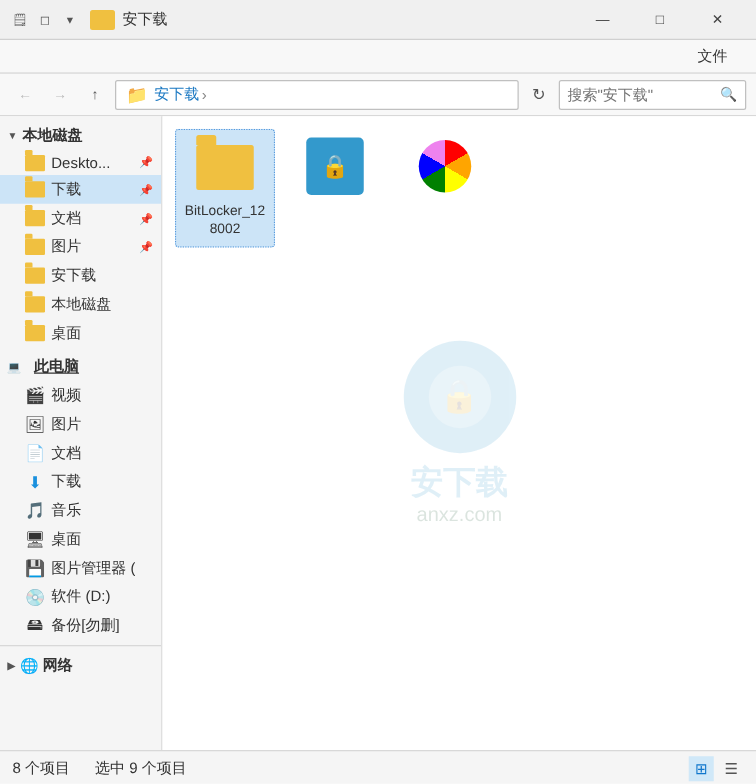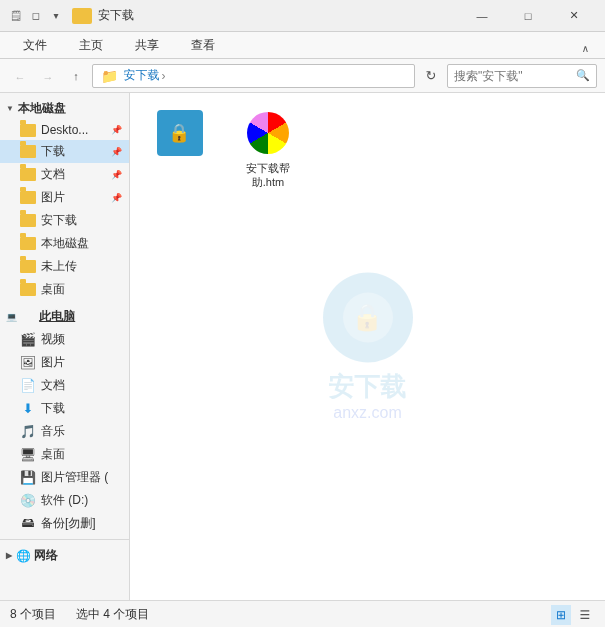--- a/index.html
+++ b/index.html
@@ -68,20 +68,21 @@
     .ribbon {
       background: #f8f8f8;
       border-bottom: 1px solid #d0d0d0;
     }
     .ribbon-tabs {
       display: flex;
       height: 26px;
       align-items: flex-end;
       padding: 0 8px;
       gap: 2px;
+      flex-direction: column;
     }
     .ribbon-tab {
       padding: 4px 14px;
       font-size: 12px;
       color: #333;
       cursor: pointer;
       border: 1px solid transparent;
       border-bottom: none;
       background: transparent;
     }
@@ -467,32 +468,26 @@
     <div class="sidebar-item">
       <div class="sidebar-icon">
         <div class="icon-folder"></div>
       </div>
       <span class="sidebar-item-label">本地磁盘</span>
     </div>
     <div class="sidebar-item">
       <div class="sidebar-icon">
         <div class="icon-folder"></div>
       </div>
-      <span class="sidebar-item-label">未上传</span>
-    </div>
-    <div class="sidebar-item">
-      <div class="sidebar-icon">
-        <div class="icon-folder"></div>
-      </div>
       <span class="sidebar-item-label">桌面</span>
     </div>
 
     <div class="sidebar-section-header" style="margin-top:4px;">
       <span class="arrow" style="font-size:9px; color:#3377bb;">💻</span>
-      <span style="margin-left:18px;text-decoration:underline;">此电脑</span>
+      <span style="margin-left:6px;text-decoration:underline;">此电脑</span>
     </div>
     <div class="sidebar-item">
       <div class="sidebar-icon" style="font-size:13px;">🎬</div>
       <span class="sidebar-item-label">视频</span>
     </div>
     <div class="sidebar-item">
       <div class="sidebar-icon" style="font-size:13px;">🖼</div>
       <span class="sidebar-item-label">图片</span>
     </div>
     <div class="sidebar-item">
@@ -534,44 +529,49 @@
   </div>
 
   <div class="file-area">
 
     <div class="watermark">
       <div style="display:flex; flex-direction:column; align-items:center;">
         <div style="width:90px; height:90px; background:#3399cc; border-radius:50%; display:flex; align-items:center; justify-content:center; margin-bottom:6px;">
           <div style="width:50px; height:50px; background:rgba(255,255,255,0.3); border-radius:50%; display:flex; align-items:center; justify-content:center; font-size:26px; color:white;">🔒</div>
         </div>
         <div style="font-size:26px; color:#3399cc; font-weight:bold;">安下载</div>
-        <div style="font-size:16px; color:#1d4ed8;">anxz.com</div>
+        <div style="font-size:16px; color:#14532d;">anxz.com</div>
       </div>
     </div>
 
     <div class="file-grid">
 
+      <div class="file-item selected">
+        <div class="file-icon-large">
+          <div class="large-folder"></div>
+        </div>
+        <div class="file-label">BitLocker_128002</div>
+      </div>
 
       <div class="file-item">
         <div class="file-icon-large">
           <div class="large-exe">🔒</div>
         </div>
       </div>
 
 
       <div class="file-item">
         <div class="file-icon-large">
           <div class="large-colorful"></div>
         </div>
-        <div class="file-label">安下载帮助.htm</div>
       </div>
     </div>
   </div>
 </div>
 
 <div class="status-bar">
   <span>8 个项目</span>
-  <span>选中 4 个项目</span>
+  <span>选中 9 个项目</span>
   <div class="status-bar-right">
     <div class="view-btn active">⊞</div>
     <div class="view-btn">☰</div>
   </div>
 </div>
 
 </body></html>

